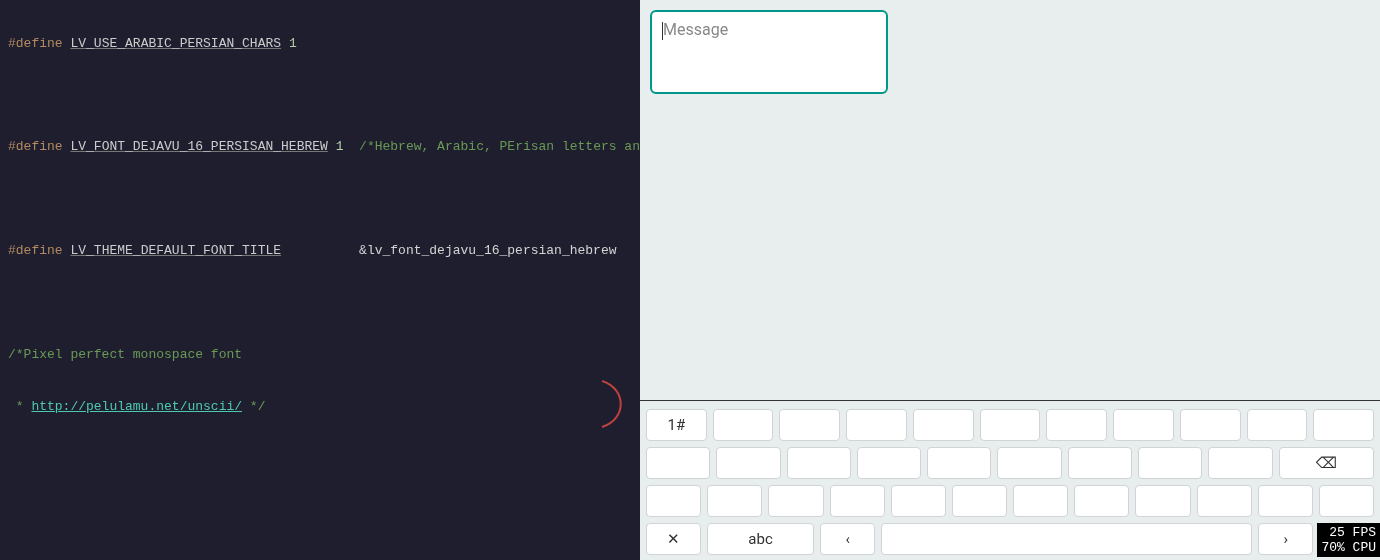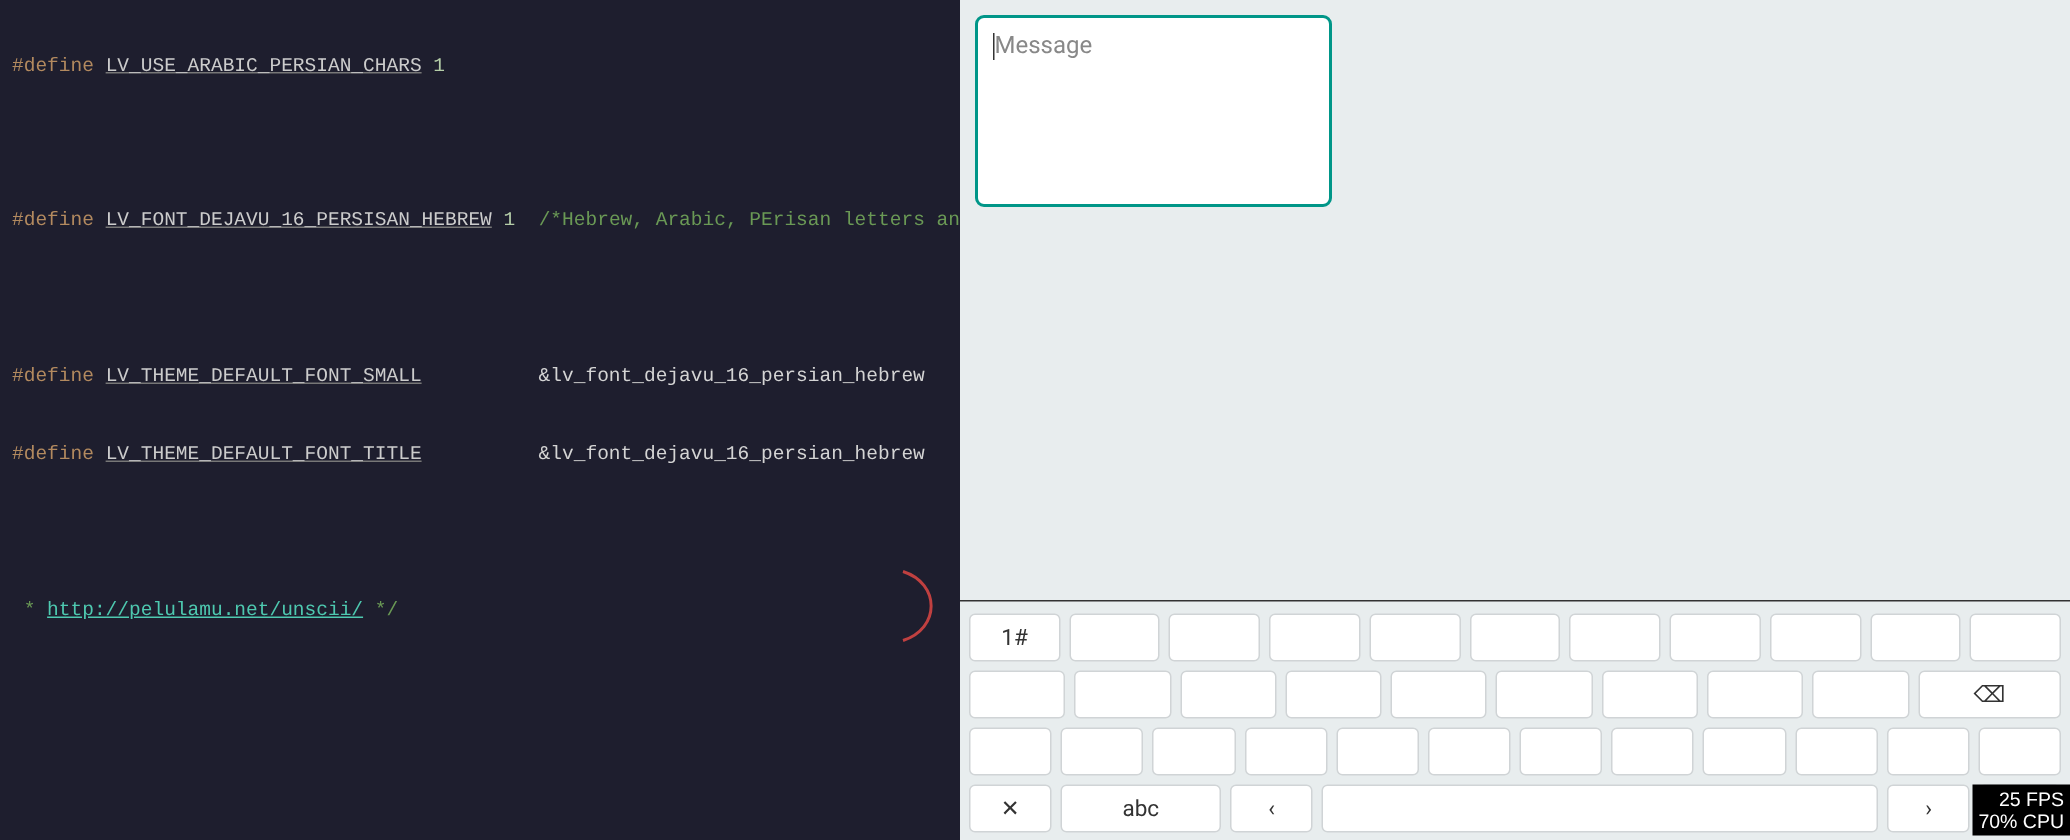--- a/index.html
+++ b/index.html
@@ -9,46 +9,46 @@
   .editor-pane .line { display: block; height: 17.3px; }
   .kw-define { color: #b38a5f; }
   .macro-id { color: #ccc; text-decoration: underline; text-decoration-color: #777; }
   .num { color: #b5cea8; }
   .comment { color: #6a9955; }
   .link { color: #4ec9b0; text-decoration: underline; }
   .ann-arc { position: absolute; right: 50px; top: 362px; width: 40px; height: 50px; pointer-events:none; }
   .ann-arc svg { width: 100%; height: 100%; }
   .right-pane { width: 740px; height: 560px; background: #e8edee; display: flex; flex-direction: column; position: relative; }
   .message-area { flex: 1; padding: 10px; }
-  .msg-input { width: 238px; height: 128px; border: 2px solid #009688; border-radius: 6px; background: #fff; padding: 8px 10px; color: #888; font-family: -apple-system, Segoe UI, Roboto, sans-serif; font-size: 16px; }
+  .msg-input { width: 238px; height: 84px; border: 2px solid #009688; border-radius: 6px; background: #fff; padding: 8px 10px; color: #888; font-family: -apple-system, Segoe UI, Roboto, sans-serif; font-size: 16px; }
   .msg-input .caret { display:inline-block; width: 1px; height: 18px; background: #333; vertical-align: middle; animation: blink 1s step-end infinite; }
   @keyframes blink { 50% { opacity: 0; } }
   .keyboard { height: 160px; border-top: 1px solid #333; background: #e8edee; display:flex; flex-direction:column; gap:6px; padding:8px 6px 0 6px; }
   .kb-row { display:flex; gap:6px; }
   .key { background:#fff; border:1px solid #d0d4d6; border-radius:4px; height:32px; display:flex; align-items:center; justify-content:center; font-family: -apple-system, Segoe UI, Roboto, sans-serif; font-size:16px; color:#333; }
   .key.w1 { flex:1; }
   .key.w15 { flex:1.5; }
   .key.w2 { flex:2; }
   .key.w7 { flex:7; }
   .key.mode { font-size:15px; }
   .key .icon { font-size:15px; }
-  .fps-badge { position:absolute; right:0; bottom:3px; background:#000; color:#fff; font-family: Liberation Sans, sans-serif; font-size:13px; line-height:15px; padding:2px 4px; text-align:right; }
+  .fps-badge { position:absolute; right:0; bottom:3px; background:#000; color:#fff; font-family: Liberation Mono, monospace; font-size:13px; line-height:15px; padding:2px 4px; text-align:right; }
 </style>
 </head>
 <body>
 
 <div class="container">
   <div class="editor-pane">
     <span class="line"><span class="kw-define">#define</span> <span class="macro-id">LV_USE_ARABIC_PERSIAN_CHARS</span> <span class="num">1</span></span>
     <span class="line"></span>
     <span class="line"><span class="kw-define">#define</span> <span class="macro-id">LV_FONT_DEJAVU_16_PERSISAN_HEBREW</span> <span class="num">1</span>  <span class="comment">/*Hebrew, Arabic, PErisan letters and all t</span></span>
     <span class="line"></span>
-    <span class="line"><span class="kw-define">#define</span> <span class="macro-id">LV_THEME_DEFAULT_FONT_SMALL</span>          <span>&amp;lv_font_dejavu_16_persian_hebrew</span></span>
     <span class="line"><span class="kw-define">#define</span> <span class="macro-id">LV_THEME_DEFAULT_FONT_TITLE</span>          <span>&amp;lv_font_dejavu_16_persian_hebrew</span></span>
     <span class="line"></span>
+    <span class="line"><span class="comment">/*Pixel perfect monospace font</span></span>
     <span class="line"><span class="comment"> * </span><span class="link">http://pelulamu.net/unscii/</span><span class="comment"> */</span></span>
     
     
     
     
     
     
     
     
     

